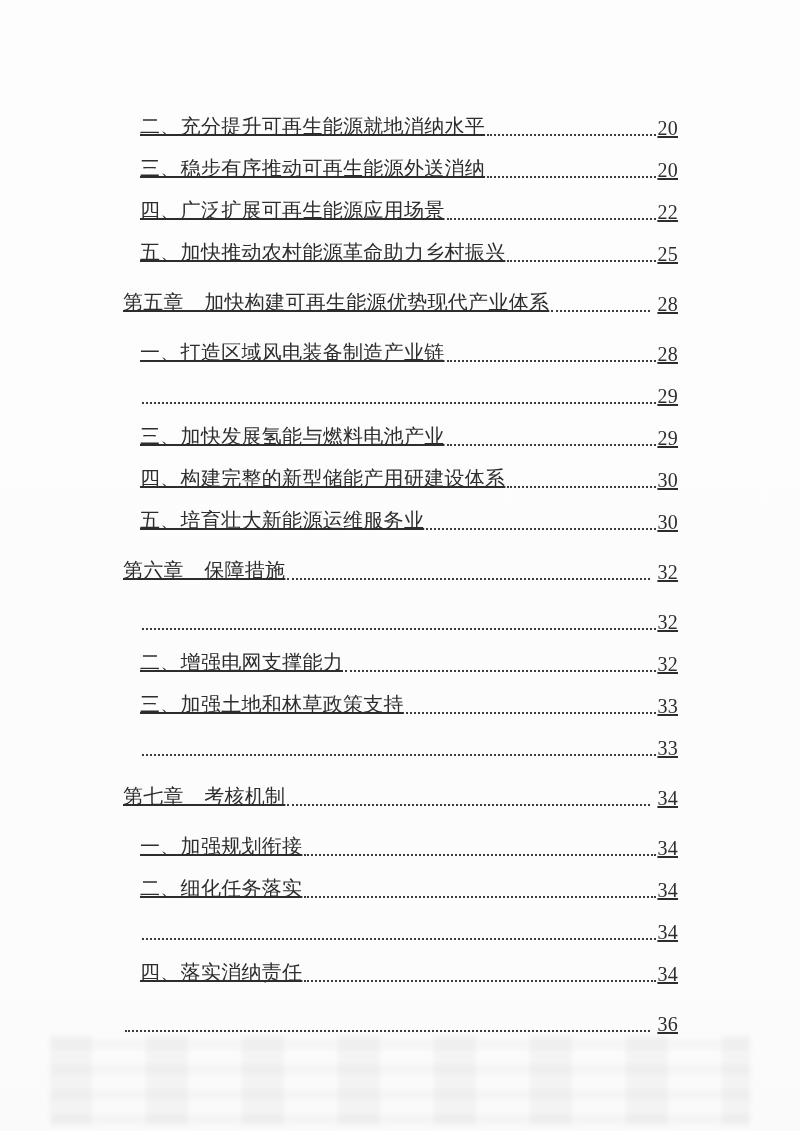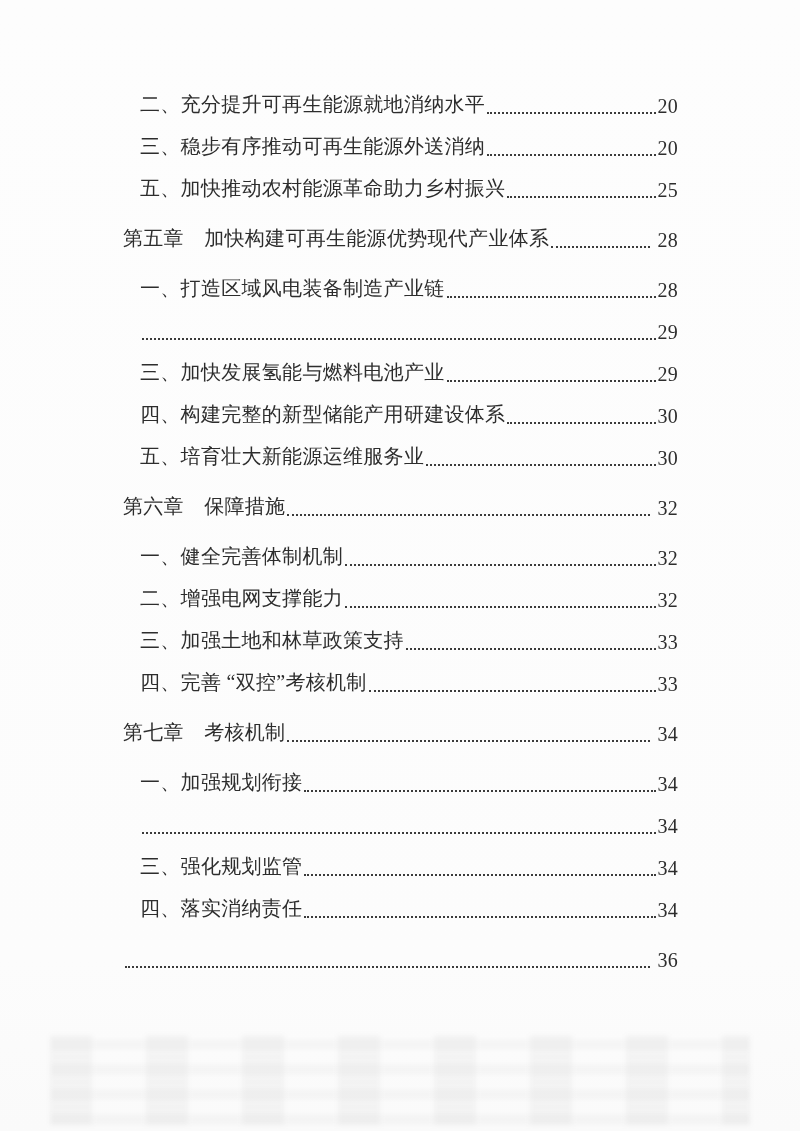--- a/index.html
+++ b/index.html
@@ -17,21 +17,22 @@
   }
   .page {
     position: absolute;
     inset: 0;
     background: linear-gradient(180deg, #fdfdfd 0%, #fcfcfc 85%, #fafafa 100%);
   }
   .toc {
     position: absolute;
     left: 123px;
     right: 122px;
-    top: 84px;
+    top: 106px;
+    text-decoration: underline;
   }
   .row {
     display: flex;
     align-items: flex-end;
     height: 42px;
     box-sizing: border-box;
     padding-bottom: 8px;
     font-size: 20px;
     letter-spacing: 0.3px;
     white-space: nowrap;
@@ -83,20 +84,25 @@
     <span class="leader"></span>
     <span class="pagenum">20</span>
   </div>
 
   <div class="row item">
     <span class="label">三、稳步有序推动可再生能源外送消纳</span>
     <span class="leader"></span>
     <span class="pagenum">20</span>
   </div>
 
+  <div class="row item">
+    <span class="label">四、广泛扩展可再生能源应用场景</span>
+    <span class="leader"></span>
+    <span class="pagenum">22</span>
+  </div>
 
   <div class="row item">
     <span class="label">五、加快推动农村能源革命助力乡村振兴</span>
     <span class="leader"></span>
     <span class="pagenum">25</span>
   </div>
 
   <div class="row chapter">
     <span class="label">第五章　加快构建可再生能源优势现代产业体系</span>
     <span class="leader"></span>
@@ -132,62 +138,60 @@
     <span class="pagenum">30</span>
   </div>
 
   <div class="row chapter">
     <span class="label">第六章　保障措施</span>
     <span class="leader"></span>
     <span class="pagenum">32</span>
   </div>
 
   <div class="row item">
-    <span class="label">一、健全完善体制机制</span>
     <span class="leader"></span>
     <span class="pagenum">32</span>
   </div>
 
   <div class="row item">
     <span class="label">二、增强电网支撑能力</span>
     <span class="leader"></span>
     <span class="pagenum">32</span>
   </div>
 
   <div class="row item">
     <span class="label">三、加强土地和林草政策支持</span>
     <span class="leader"></span>
     <span class="pagenum">33</span>
   </div>
 
   <div class="row item">
-    <span class="label">四、完善 “双控”考核机制</span>
     <span class="leader"></span>
     <span class="pagenum">33</span>
   </div>
 
   <div class="row chapter">
     <span class="label">第七章　考核机制</span>
     <span class="leader"></span>
     <span class="pagenum">34</span>
   </div>
 
   <div class="row item">
     <span class="label">一、加强规划衔接</span>
     <span class="leader"></span>
     <span class="pagenum">34</span>
   </div>
 
   <div class="row item">
-    <span class="leader"></span>
-    <span class="pagenum">34</span>
-  </div>
-
-  <div class="row item">
-    <span class="label">三、强化规划监管</span>
+    <span class="label">二、细化任务落实</span>
+    <span class="leader"></span>
+    <span class="pagenum">34</span>
+  </div>
+
+  <div class="row item">
     <span class="leader"></span>
     <span class="pagenum">34</span>
   </div>
 
   <div class="row item">
     <span class="label">四、落实消纳责任</span>
     <span class="leader"></span>
     <span class="pagenum">34</span>
   </div>
 

